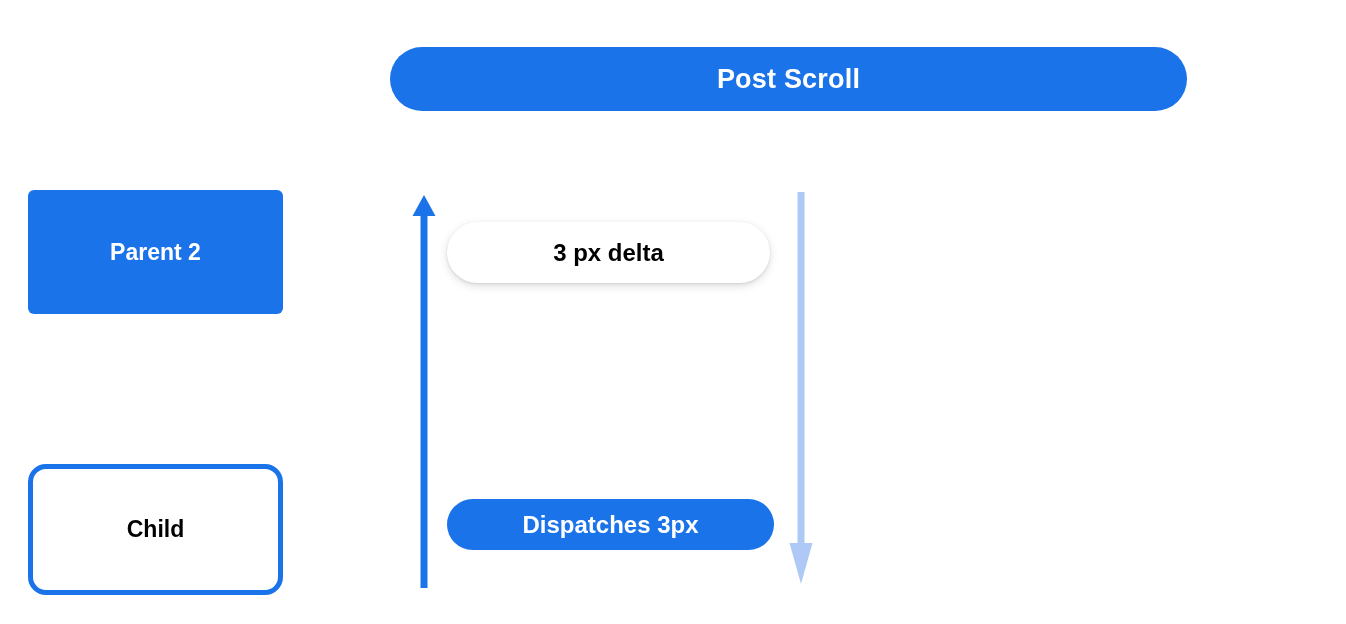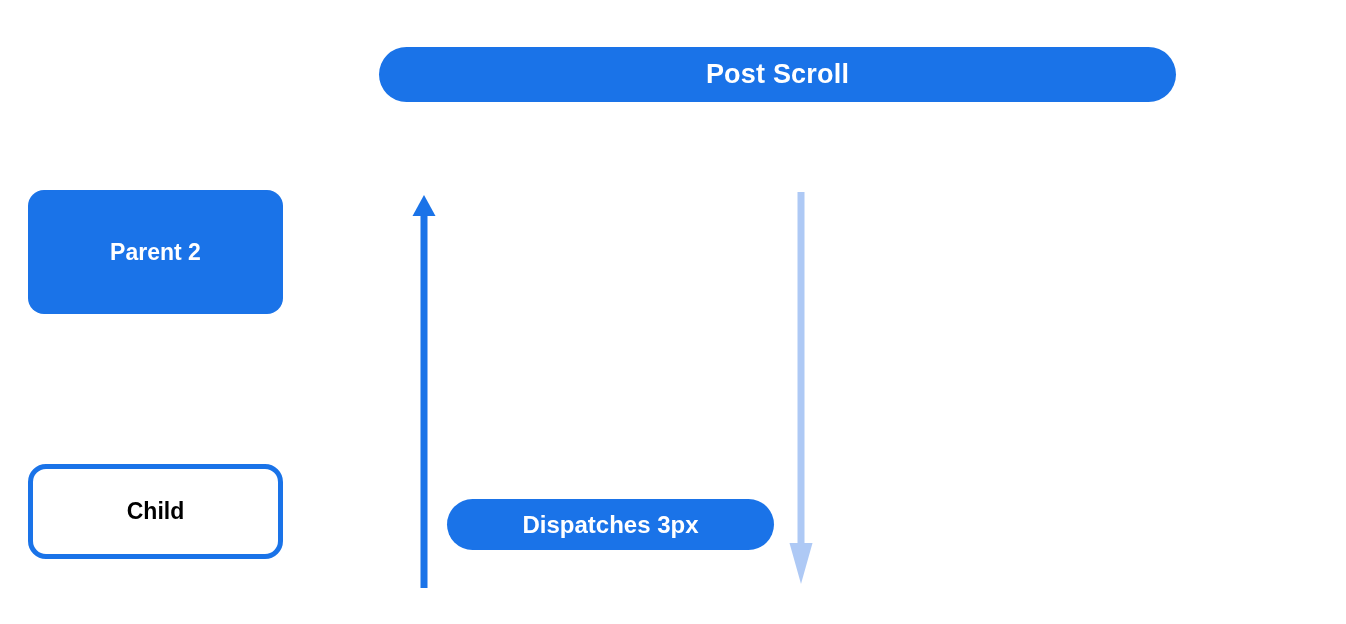--- a/index.html
+++ b/index.html
@@ -14,24 +14,24 @@
     position: relative;
     width: 1346px;
     height: 624px;
     background: #ffffff;
     overflow: hidden;
   }
 
   
   .header-pill {
     position: absolute;
-    left: 379px;
+    left: 390px;
     top: 47px;
     width: 797px;
-    height: 55px;
+    height: 64px;
     background: #1a73e8;
     border-radius: 32px;
     display: flex;
     align-items: center;
     justify-content: center;
   }
   .header-pill .label {
     color: #ffffff;
     font-size: 27px;
     font-weight: bold;
@@ -41,21 +41,21 @@
 
   
   .box {
     position: absolute;
     left: 28px;
     width: 255px;
     box-sizing: border-box;
     display: flex;
     align-items: center;
     justify-content: center;
-    border-radius: 16px;
+    border-radius: 6px;
   }
   .box .label {
     font-size: 23px;
     font-weight: bold;
     line-height: 1;
   }
   .box-filled {
     background: #1a73e8;
   }
   .box-filled .label {
@@ -65,21 +65,21 @@
     background: #ffffff;
     border: 5px solid #1a73e8;
     border-radius: 18px;
   }
   .box-outlined .label {
     color: #000000;
   }
 
   #box-parent2 { top: 190px; height: 124px; }
   #box-parent1 { top: 328px; height: 124px; }
-  #box-child   { top: 464px; height: 95px; }
+  #box-child   { top: 464px; height: 131px; }
 
   
   .arrow {
     position: absolute;
   }
 
   
   .chip {
     position: absolute;
     display: flex;
@@ -137,18 +137,21 @@
   <svg class="arrow" style="left:409px; top:192px;" width="30" height="396" viewBox="0 0 30 396">
     <rect x="11.5" y="20" width="7" height="376" fill="#1a73e8"></rect>
     <polygon points="15,3 26.5,24 3.5,24" fill="#1a73e8"></polygon>
   </svg>
 
   <svg class="arrow" style="left:786px; top:192px;" width="30" height="396" viewBox="0 0 30 396">
     <rect x="11.5" y="0" width="7" height="354" fill="#aec9f5"></rect>
     <polygon points="15,392 3.5,351 26.5,351" fill="#aec9f5"></polygon>
   </svg>
 
+  <div id="chip-delta" class="chip">
+    <span class="label">3 px delta</span>
+  </div>
 
   <div id="chip-dispatch" class="chip">
     <span class="label">Dispatches 3px</span>
   </div>
 
 </div>
 
 </body></html>

